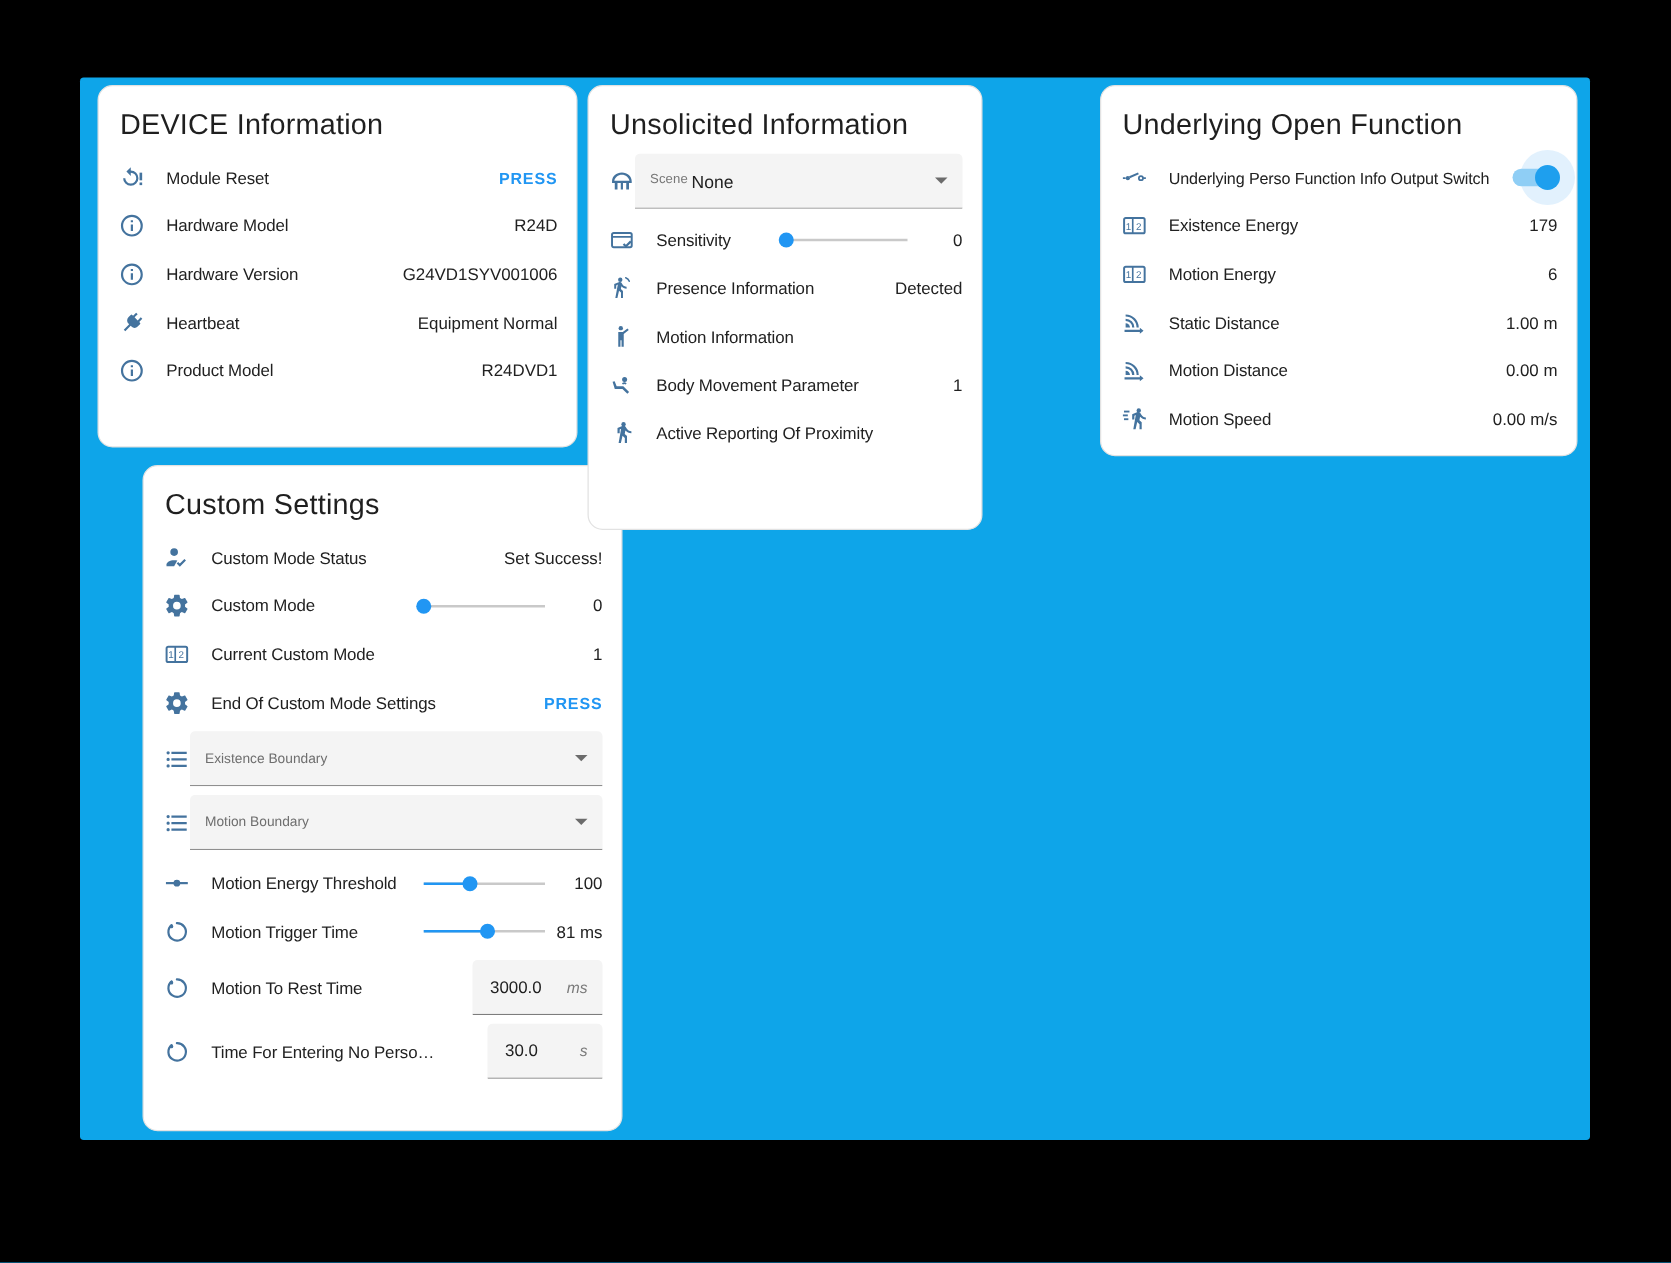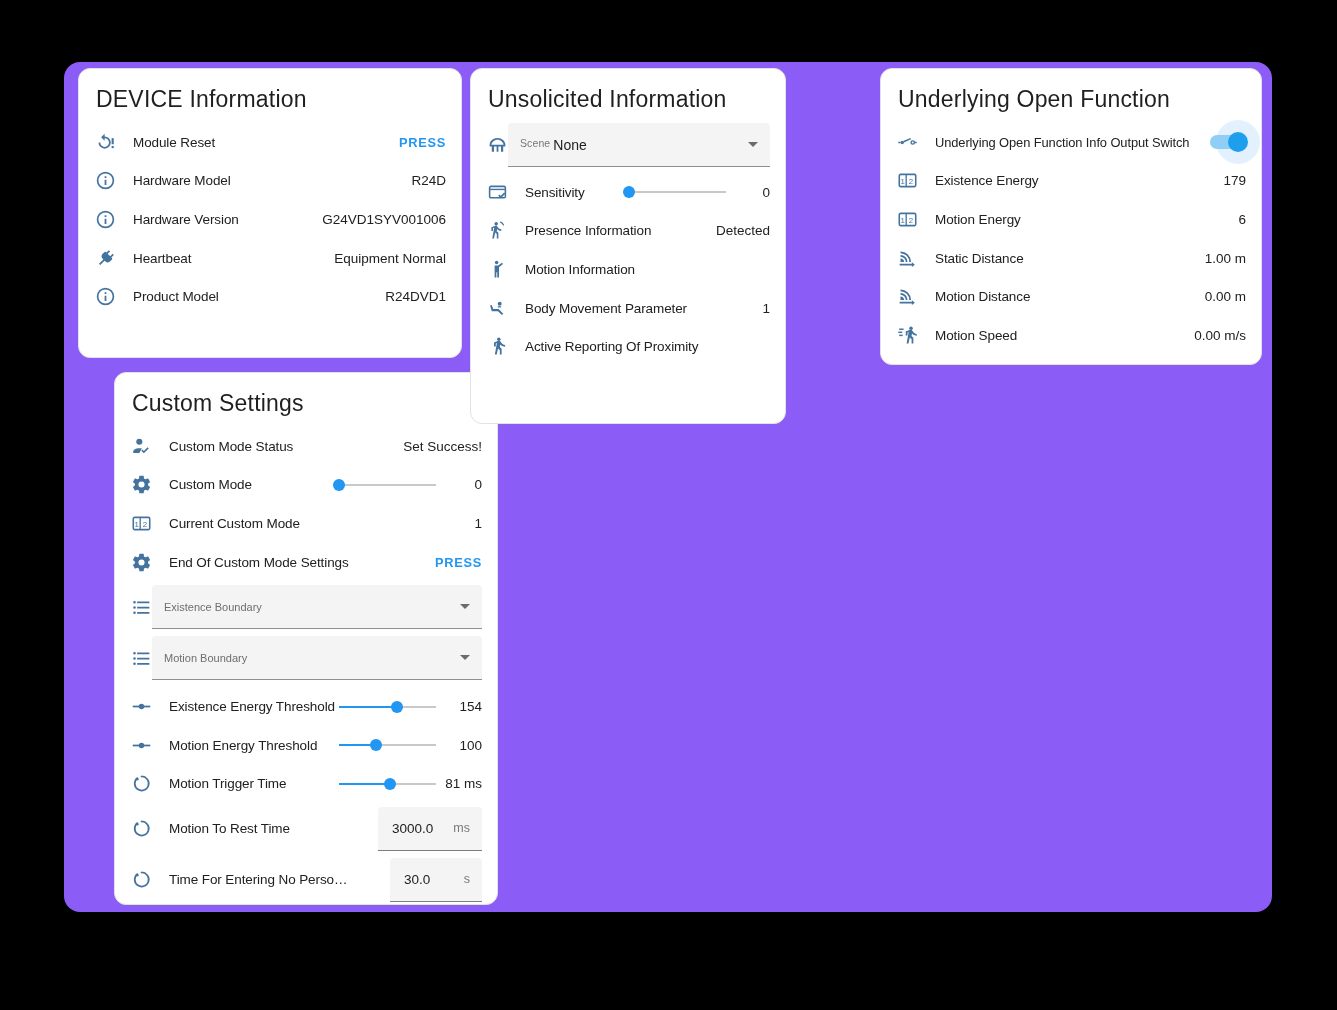--- a/index.html
+++ b/index.html
@@ -1,18 +1,18 @@
 <!DOCTYPE html>
 <html><head>
 <meta charset="utf-8">
 <style>
   * { box-sizing: border-box; margin: 0; padding: 0; }
   html,body { width:1337px; height:1010px; }
   body { background:#000; font-family:"Liberation Sans", sans-serif; position:relative; overflow:hidden; }
-  .surface { position:absolute; left:64px; top:62px; width:1208px; height:850px; background:#8b5cf6; border-radius:16px; }
+  .surface { position:absolute; left:64px; top:62px; width:1208px; height:850px; background:#0ea5e9; border-radius:3px; }
   .card { position:absolute; background:#fff; border:1px solid #e2e2e2; border-radius:12px; padding:0 15px 10px; }
   .card h2 { font-size:23px; font-weight:400; color:#1f1f1f; padding:17px 2px 10px; letter-spacing:.2px; }
   .row { display:flex; align-items:center; height:38.6px; }
   .icon { width:22px; height:22px; margin-right:17px; color:#44739e; flex:none; display:flex; align-items:center; justify-content:center; }
   .icon svg { width:21px; height:21px; display:block; }
   .label { font-size:13.5px; color:#212121; flex:1; white-space:nowrap; letter-spacing:-.1px; min-width:0; }
   .value { font-size:13.5px; color:#212121; text-align:right; white-space:nowrap; }
   .press { color:#2196f3; font-weight:700; font-size:12.8px; letter-spacing:.7px; cursor:pointer;padding-left:48px; }
   .slider { position:relative; width:97px; height:14px; flex:none; cursor:pointer; }
   .slider::before { content:""; position:absolute; left:0; right:0; top:6px; height:2px; background:#c9c9c9; }
@@ -24,21 +24,21 @@
   .mt4 { margin-top:4px; } .mb6 { margin-bottom:6px; } .mb7 { margin-bottom:7px; } .mt6 { margin-top:6px; }
   .select { flex:1; height:44px; background:#f4f4f4; border-bottom:1px solid #8f8f8f; border-radius:4px 4px 0 0; display:flex; align-items:center; padding:0 12px; cursor:pointer; min-width:0; }
   .caret { margin-left:auto; width:0; height:0; border-left:5px solid transparent; border-right:5px solid transparent; border-top:5px solid #6b6b6b; flex:none; }
   .select-col { display:flex; flex-direction:row; justify-content:center; gap:3px; min-width:0; }
   .select-label-sm { font-size:10.5px; color:#767676; white-space:nowrap; letter-spacing:.1px; }
   .select-value { font-size:14px; color:#212121; }
   .select-label-lg { font-size:11px; color:#6e6e6e; }
   .row-tf { display:flex; align-items:center; height:51px; }
   .textfield { height:44px; background:#f4f4f4; border-bottom:1px solid #7d7d7d; border-radius:4px 4px 0 0; display:flex; align-items:center; padding:0 12px 0 14px; cursor:text; flex:none; }
   .tf-value { font-size:13.5px; color:#212121; flex:1; }
-  .tf-unit { font-size:12.5px; color:#7a7a7a; margin-left:8px; }
+  .tf-unit { font-size:12.5px; color:#7a7a7a; margin-left:8px;font-style:italic; }
   .toggle { position:relative; width:36px; height:20px; margin-left:12px; flex:none; cursor:pointer; }
   .toggle::before { content:""; position:absolute; width:44px; height:44px; border-radius:50%; background:rgba(33,150,243,.13); right:-14px; top:-12px; }
   .toggle-track { position:absolute; left:0; top:3px; width:34px; height:14px; border-radius:7px; background:#8fcef5; }
   .toggle-thumb { position:absolute; right:-2px; top:0; width:20px; height:20px; border-radius:50%; background:#1e9fee; }
   .card-device { left:14px; top:6px; width:384px; height:290px; }
   .card-custom { left:14px; top:310px; width:384px; height:533px;margin-left:36px; }
   .card-unsolicited { left:406px; top:6px; width:316px; height:356px; }
   .card-underlying { left:816px; top:6px; width:382px; height:297px; }
 </style>
 </head>
@@ -168,34 +168,20 @@
         <span class="caret"></span>
       </div>
     </div>
     <div class="row">
       <span class="icon">
           <svg viewBox="0 0 24 24" fill="currentColor">
             <rect x="2" y="11" width="20" height="2"></rect>
             <circle cx="12" cy="12" r="3.1"></circle>
           </svg>
         </span>
-      <span class="label">Existence Energy Threshold</span>
-      <div class="slider">
-        <div class="slider-fill" style="width: 60%;"></div>
-        <div class="slider-thumb" style="left: 60%;"></div>
-      </div>
-      <span class="value slider-val">154</span>
-    </div>
-    <div class="row">
-      <span class="icon">
-          <svg viewBox="0 0 24 24" fill="currentColor">
-            <rect x="2" y="11" width="20" height="2"></rect>
-            <circle cx="12" cy="12" r="3.1"></circle>
-          </svg>
-        </span>
       <span class="label">Motion Energy Threshold</span>
       <div class="slider">
         <div class="slider-fill" style="width: 38%;"></div>
         <div class="slider-thumb" style="left: 38%;"></div>
       </div>
       <span class="value slider-val">100</span>
     </div>
     <div class="row">
       <span class="icon">
           <svg viewBox="0 0 24 24">
@@ -318,21 +304,21 @@
     <h2>Underlying Open Function</h2>
     <div class="row">
       <span class="icon">
           <svg viewBox="0 0 24 24">
             <path d="M1.5,12h2.5 M20,12h2.5" stroke="currentColor" stroke-width="1.8"></path>
             <circle cx="6" cy="12" r="1.9" fill="currentColor"></circle>
             <circle cx="18" cy="12" r="1.9" fill="none" stroke="currentColor" stroke-width="1.6"></circle>
             <path d="M7.5,11.2l8.2-3.6" stroke="currentColor" stroke-width="1.8"></path>
           </svg>
         </span>
-      <span class="label" style="font-size:12.9px">Underlying Open Function Info Output Switch</span>
+      <span class="label" style="font-size:12.9px">Underlying Perso Function Info Output Switch</span>
       <div class="toggle">
         <div class="toggle-track"></div>
         <div class="toggle-thumb"></div>
       </div>
     </div>
     <div class="row">
       <span class="icon">
           <svg viewBox="0 0 24 24">
             <rect x="2.6" y="5" width="18.8" height="14" rx="1.5" fill="none" stroke="currentColor" stroke-width="1.8"></rect>
             <line x1="10.5" y1="5" x2="10.5" y2="19" stroke="currentColor" stroke-width="1.5"></line>

